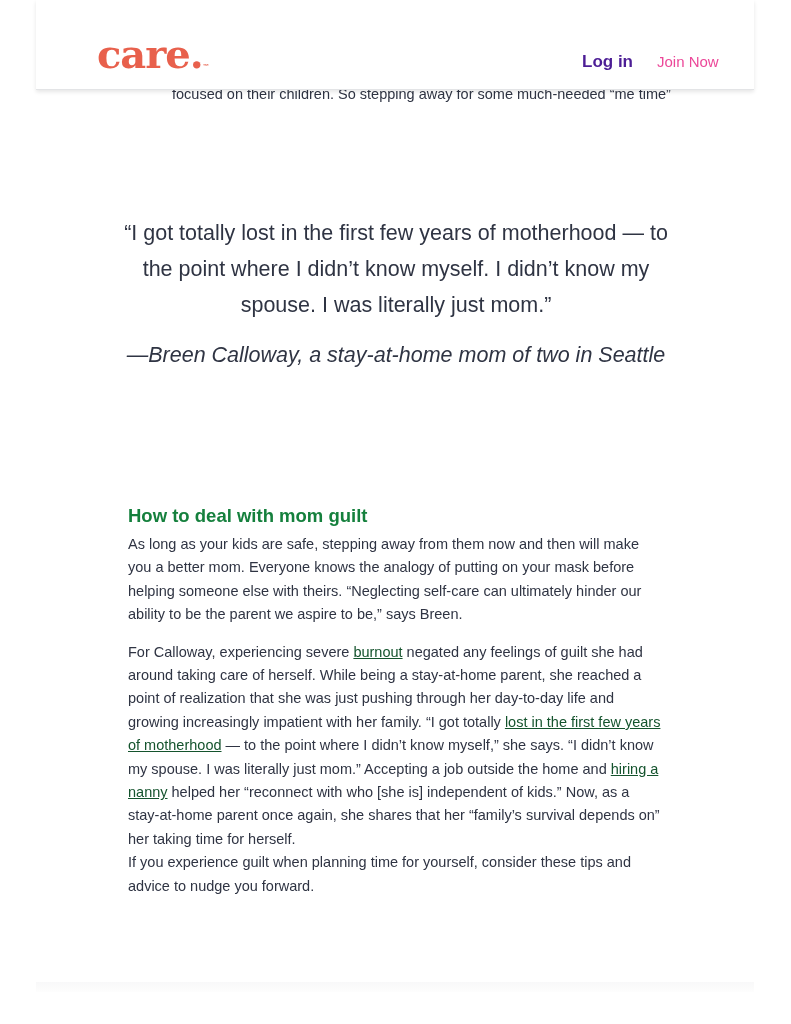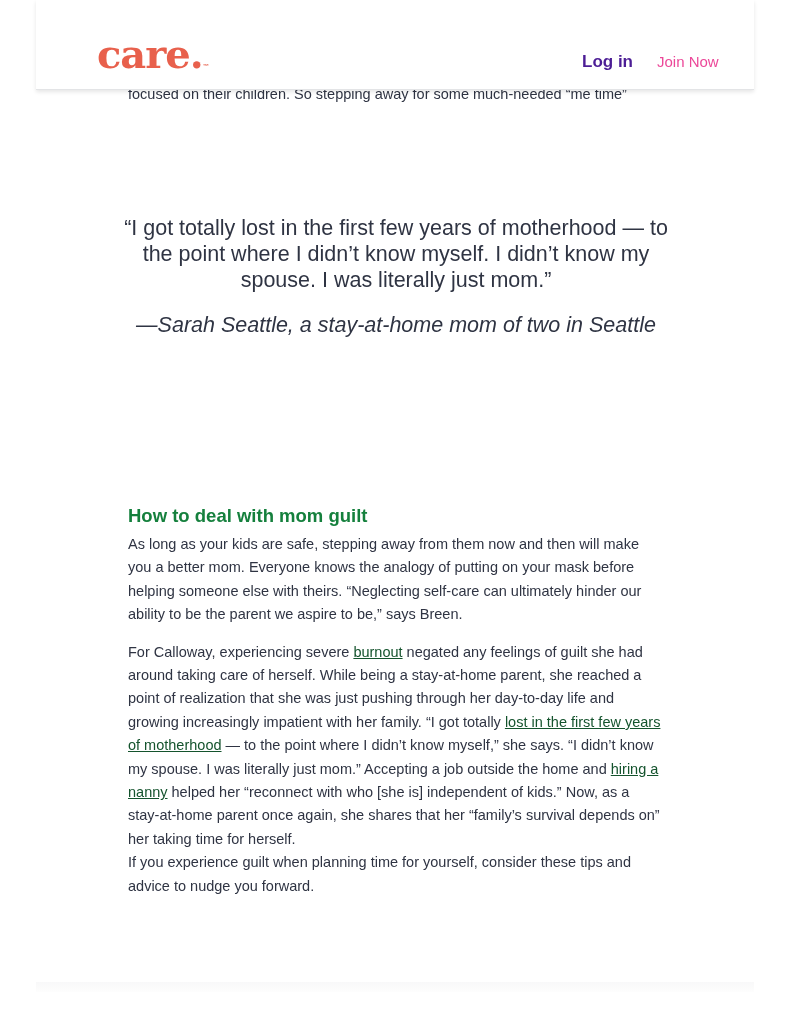--- a/index.html
+++ b/index.html
@@ -11,44 +11,44 @@
   .logo { position: absolute; left: 61px; top: 34px; font-family: "DejaVu Serif", serif;
           font-weight: bold; font-size: 40px; line-height: 40px; color: #e8604c; letter-spacing: -1px; }
   .logo .tm { font-size: 6px; font-family: "Liberation Sans", sans-serif; letter-spacing: 0; vertical-align: baseline; }
   .login { position: absolute; left: 546px; top: 52px; font-size: 17px; font-weight: bold; color: #4c1d95;
            text-decoration: none; cursor: pointer; }
   .join { position: absolute; left: 621px; top: 53px; font-size: 15px; color: #ec4899; cursor: pointer; }
   .content { position: absolute; left: 128px; width: 536px; }
   .p { font-size: 14.5px; line-height: 23.4px; color: #2f3443; margin: 0; }
   .intro { top: 83px; }
   .quote { position: absolute; left: 120px; width: 552px; top: 215px; text-align: center; }
-  .quote-text { font-size: 21.5px; line-height: 26px; color: #2f3443; margin: 0; }
+  .quote-text { font-size: 21.5px; line-height: 36px; color: #2f3443; margin: 0; }
   .quote-attr { font-size: 21.5px; line-height: 37.8px; font-style: italic; color: #2f3443; margin: 14px 0 0 0; }
   .h2 { font-size: 18.5px; font-weight: bold; color: #15803d; margin: 0; }
   .h3 { font-size: 16.5px; font-weight: bold; color: #2f3443; margin: 0; }
   a.lnk { color: #14532d; text-decoration: underline; cursor: pointer; }
   .footer-band { position: absolute; left: 36px; top: 982px; width: 718px; height: 10px;
                  background: linear-gradient(#f8f8f9, #fdfdfd); }
 </style>
 </head>
 <body>
 
 <div class="header">
   <div class="logo"><span>care</span><span>.</span><span class="tm">™</span></div>
   <a class="login">Log in</a>
   <a class="join">Join Now</a>
 </div>
 
-<div class="content intro" style="position:absolute;">
+<div class="content intro" style="position:absolute;margin-left:44px;">
   <p class="p">focused on their children. So stepping away for some much-needed “me time”</p>
 </div>
 
 <div class="quote">
   <p class="quote-text">“I got totally lost in the first few years of motherhood — to the point where I didn’t know myself. I didn’t know my spouse. I was literally just mom.”</p>
-  <p class="quote-attr">—Sarah Seattle, a stay-at-home mom of two in Seattle</p>
+  <p class="quote-attr">—Breen Calloway, a stay-at-home mom of two in Seattle</p>
 </div>
 
 <div class="content" style="top:505px;">
   <h2 class="h2">How to deal with mom guilt</h2>
   <p class="p" style="margin-top:6px;">As long as your kids are safe, stepping away from them now and then will make you a better mom. Everyone knows the analogy of putting on your mask before helping someone else with theirs. “Neglecting self-care can ultimately hinder our ability to be the parent we aspire to be,” says Breen.</p>
   <p class="p" style="margin-top:14px;"><span>For Calloway, experiencing severe </span><a class="lnk">burnout</a><span> negated any feelings of guilt she had around taking care of herself. While being a stay-at-home parent, she reached a point of realization that she was just pushing through her day-to-day life and growing increasingly impatient with her family. “I got totally </span><a class="lnk">lost in the first few years of motherhood</a><span> — to the point where I didn’t know myself,” she says. “I didn’t know my spouse. I was literally just mom.” Accepting a job outside the home and </span><a class="lnk">hiring a nanny</a><span> helped her “reconnect with who [she is] independent of kids.” Now, as a stay-at-home parent once again, she shares that her “family’s survival depends on” her taking time for herself.</span></p>
   <p class="p" style="margin-top:0;">If you experience guilt when planning time for yourself, consider these tips and advice to nudge you forward.</p>
 </div>
 
 <div class="footer-band"></div>

